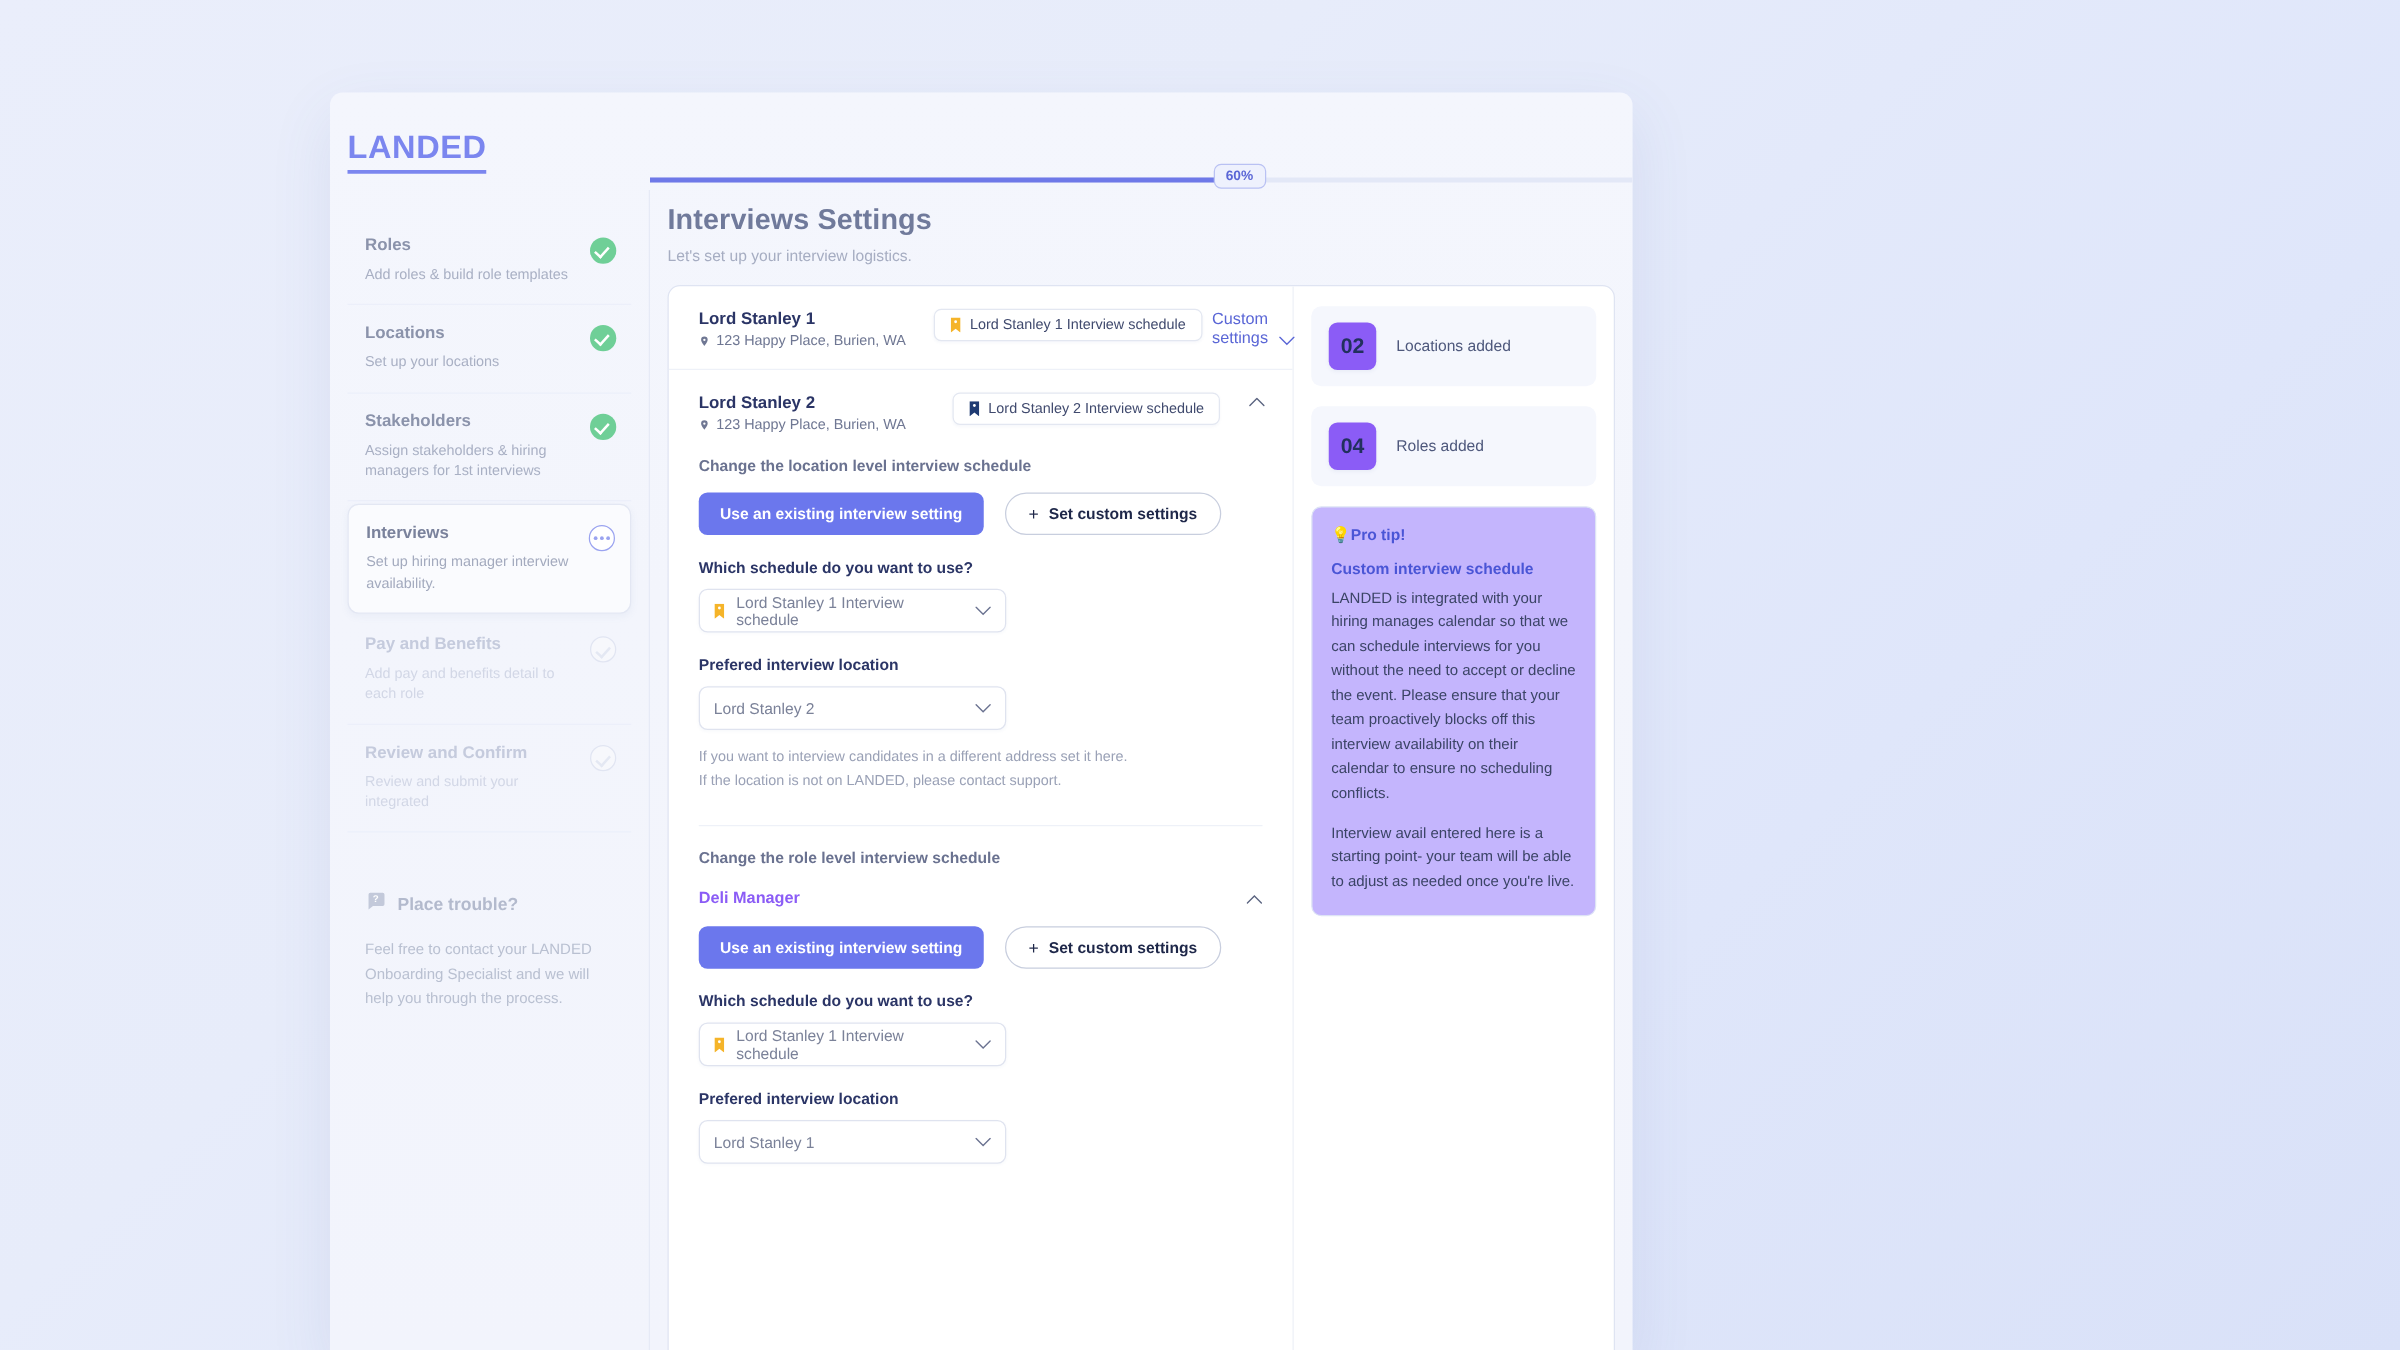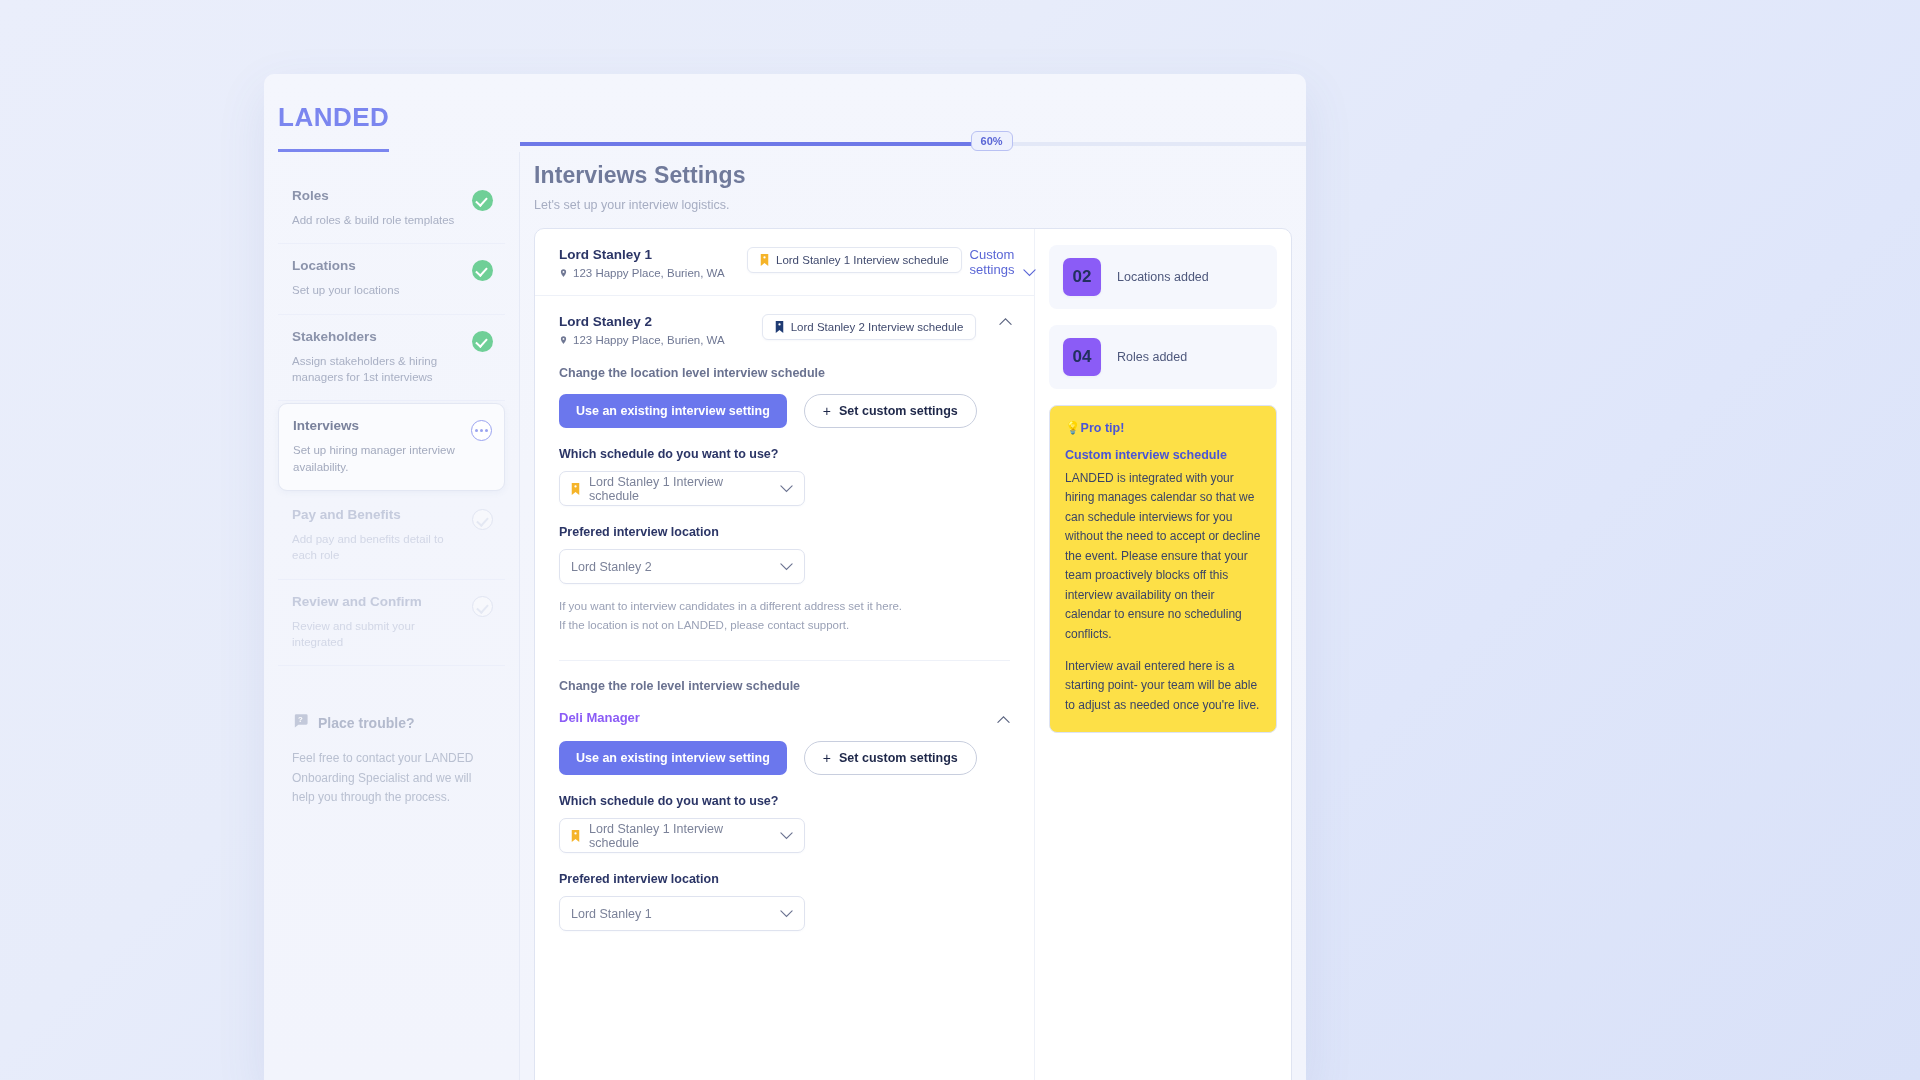--- a/index.html
+++ b/index.html
@@ -24,21 +24,21 @@
     overflow: hidden;
   }
 
   
   .logo-area { position: absolute; left: 14px; top: 14px; width: 256px; height: 78px; }
   .logo {
     position: absolute; left: 0; top: 14px;
     font-size: 26px; font-weight: 700; letter-spacing: .5px;
     color: #7b86ef;
     border-bottom: 3px solid #7b86ef;
-    padding-bottom: 16px;
+    padding-bottom: 3px;
     display: inline-block;
   }
 
   
   .left-col {
     position: absolute; left: 0; top: 78px;
     width: 256px; height: 932px;
     border-right: 1px solid #e6eaf6;
     padding: 22px 14px 0 14px;
   }
@@ -207,21 +207,21 @@
   .stat-num {
     background: #8b5cf6; border-radius: 7px;
     width: 38px; height: 38px; flex: none;
     display: flex; align-items: center; justify-content: center;
     font-size: 17px; font-weight: 700; color: #22305e;
     box-shadow: 0 1px 3px rgba(110,125,180,.08);
   }
   .stat-label { font-size: 12.5px; color: #4e587c; }
 
   .protip {
-    background: #fde047; border: 1px solid #dde3f5;
+    background: #c4b5fd; border: 1px solid #dde3f5;
     border-radius: 8px; padding: 14px 15px 17px 15px;
     margin-top: 10px;
   }
   .protip-head { font-size: 12.5px; font-weight: 700; color: #4a55d6; margin-bottom: 13px; }
   .protip-sub  { font-size: 12.5px; font-weight: 700; color: #4a55d6; margin-bottom: 7px; }
   .protip-body { font-size: 12px; color: #3b4466; line-height: 1.62; }
   .protip-body + .protip-body { margin-top: 13px; }
 </style>
 </head>
 <body>

